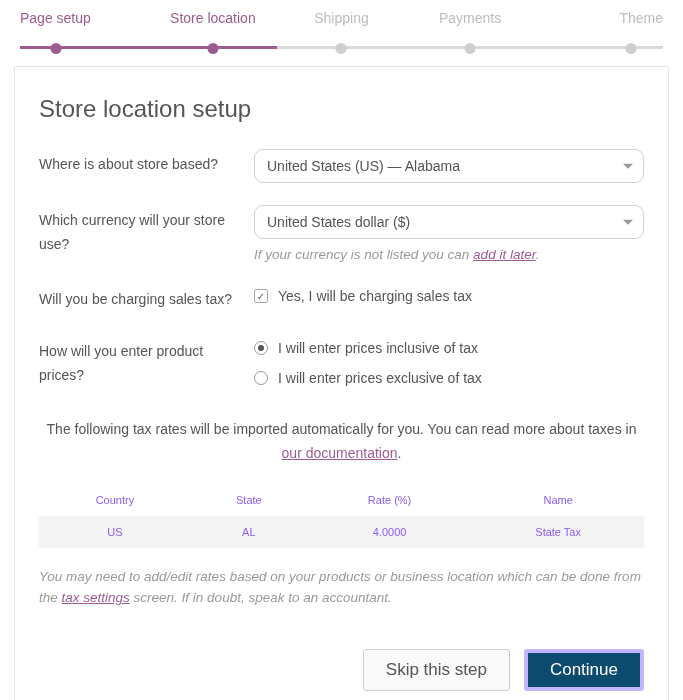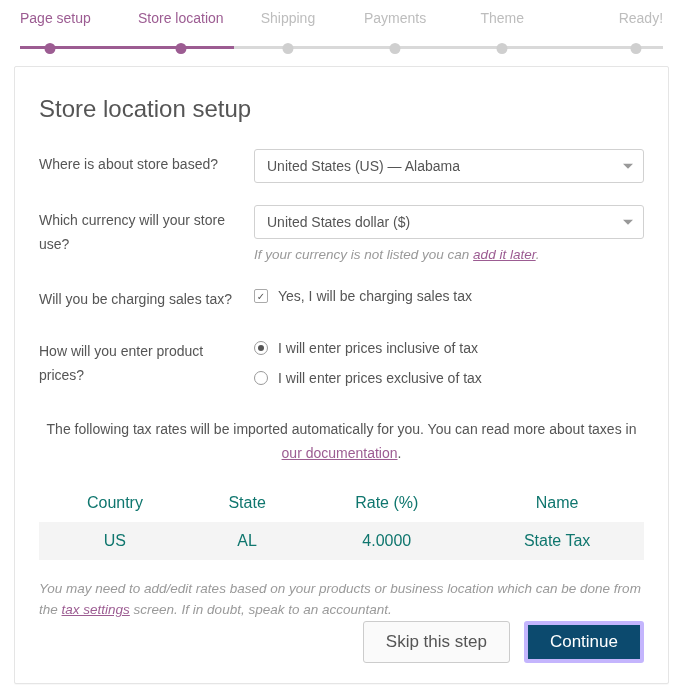--- a/index.html
+++ b/index.html
@@ -86,21 +86,21 @@
     color: #555;
     line-height: 1.7;
     padding-top: 4px;
   }
   .form-row .control {
     flex: 1;
   }
   .select {
     position: relative;
     border: 1px solid #d1d1d1;
-    border-radius: 3px;
+    border-radius: 9px;
     background: #fff;
     height: 34px;
     display: flex;
     align-items: center;
     padding: 0 32px 0 12px;
     color: #555;
     cursor: pointer;
   }
   .select .caret {
     position: absolute;
@@ -161,36 +161,37 @@
     color: #555;
     line-height: 1.7;
     margin: 10px 0 18px 0;
     text-align: center;
   }
 
   
   table.tax-table {
     width: 100%;
     border-collapse: collapse;
-    font-size: 16px;
-    color: #0f766e;
+    font-size: 11px;
+    color: #8b5cf6;
     margin-bottom: 18px;
   }
   table.tax-table th, table.tax-table td {
     padding: 10px 8px;
     text-align: center;
     font-weight: 400;
   }
   table.tax-table tbody tr { background: #f4f4f4; }
 
   .footnote {
     color: #9a9a9a;
     font-style: italic;
     font-size: 13.5px;
     line-height: 1.6;
+    margin-bottom: 40px;
   }
 
   .actions {
     display: flex;
     justify-content: flex-end;
     gap: 14px;
   }
   .btn {
     height: 42px;
     padding: 0 22px;
@@ -227,24 +228,20 @@
   <li>
     <span>Shipping</span>
     <span class="bar"></span><span class="dot"></span>
   </li>
   <li>
     <span>Payments</span>
     <span class="bar"></span><span class="dot"></span>
   </li>
   <li>
     <span>Theme</span>
-    <span class="bar"></span><span class="dot"></span>
-  </li>
-  <li>
-    <span>Ready!</span>
     <span class="bar"></span><span class="dot"></span>
   </li>
 </ul>
 
 <div class="card">
   <h1>Store location setup</h1>
 
   <div class="form-row">
     <div class="label">Where is about store based?</div>
     <div class="control">

